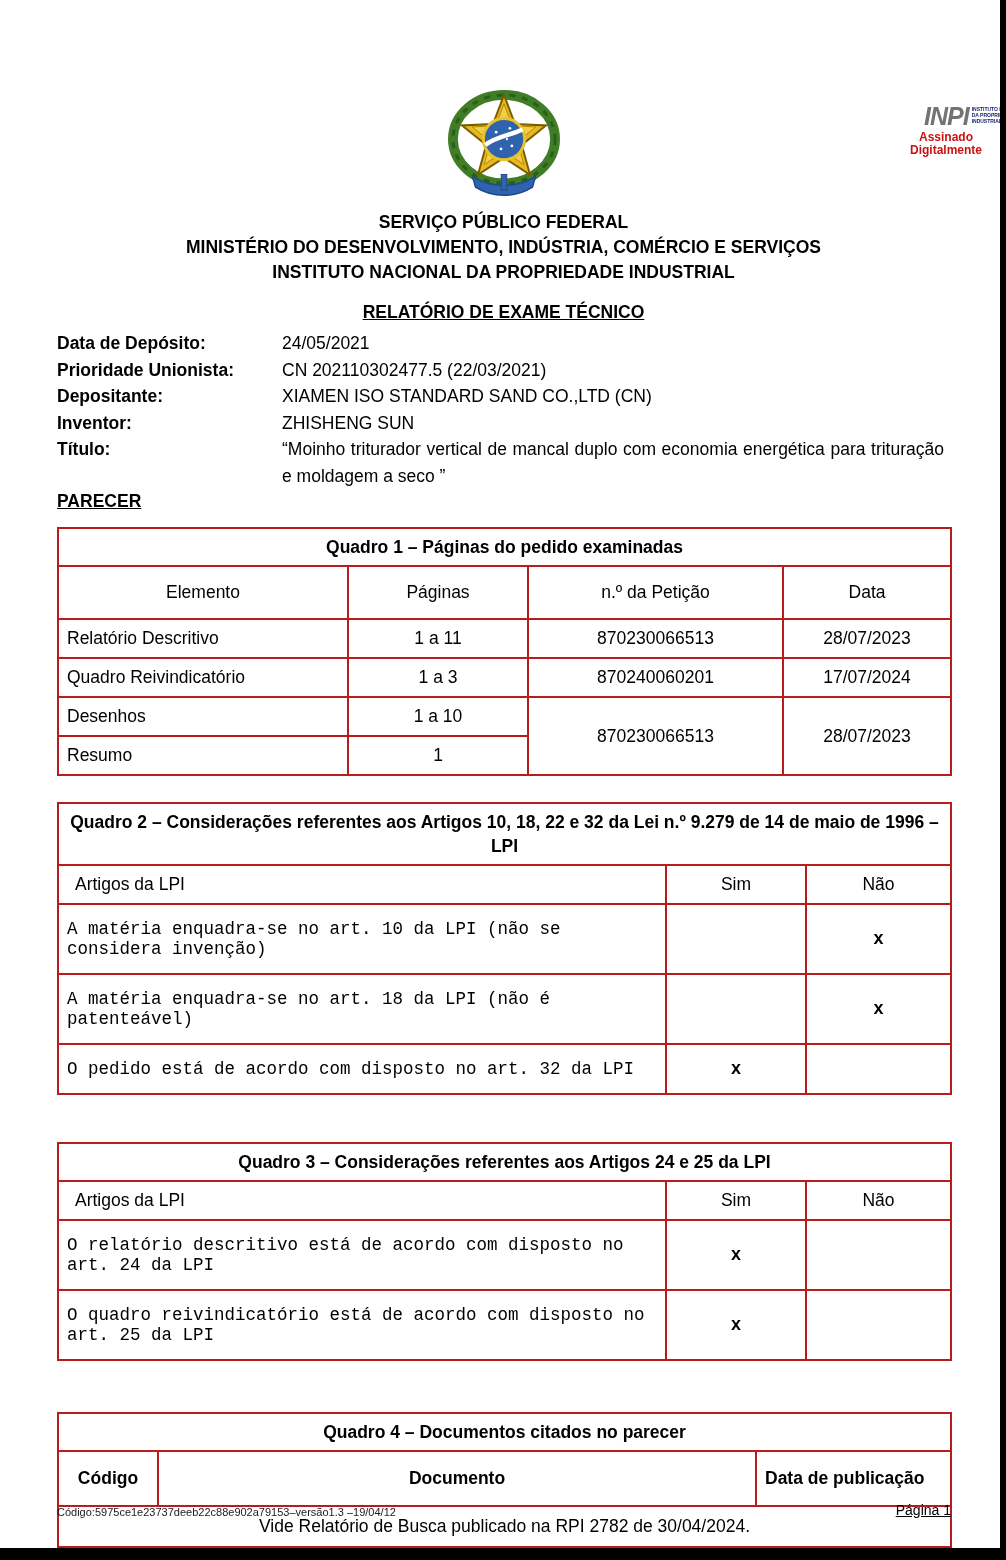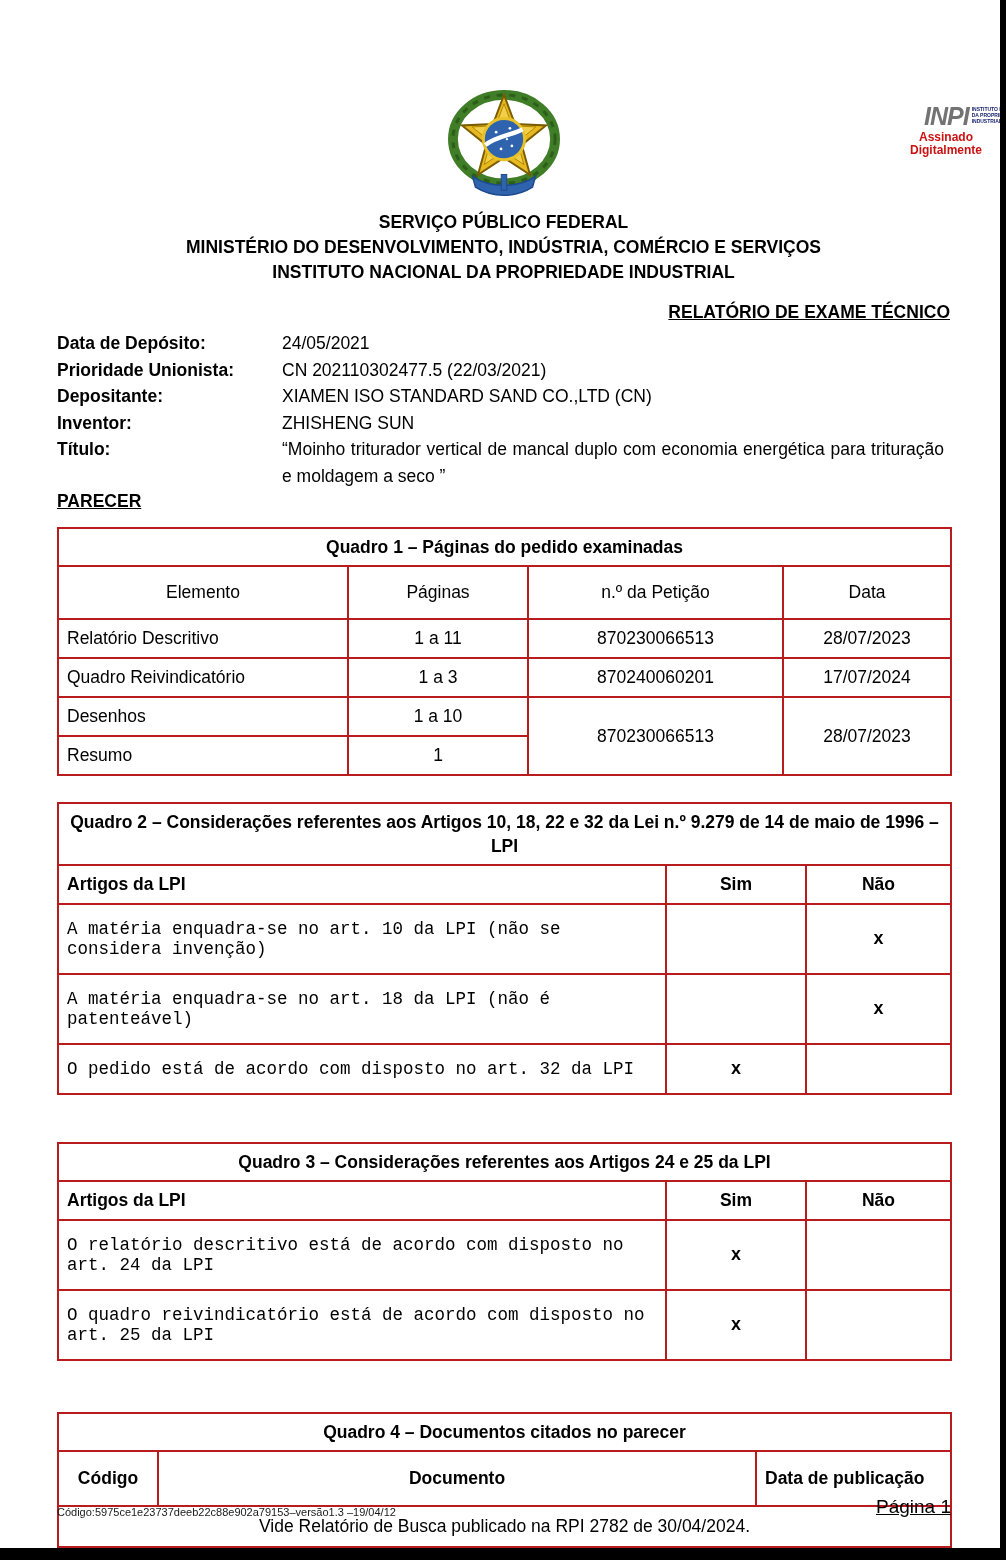--- a/index.html
+++ b/index.html
@@ -31,21 +31,21 @@
     width:56px; margin-left:3px; margin-top:2px;
     font-size:5px; line-height:6px; font-weight:bold; color:#1b2570;
     text-transform:uppercase;
   }
   .signed { margin-top:2px; width:92px; text-align:center;
     font-size:12px; line-height:13px; font-weight:bold; color:#cc1111; }
 
   .org-lines { text-align:center; margin-top:6px; }
   .org-lines div { font-weight:bold; font-size:17.5px; line-height:25px; }
 
-  .report-title-wrap { text-align:right; margin-top:17px; }
+  .report-title-wrap { text-align:center; margin-top:17px; }
   .report-title { display:inline-block; font-weight:bold; font-size:17.5px; text-decoration:underline; }
 
   
   .fields { margin-top:7px; }
   .frow { display:flex; font-size:17.5px; line-height:26.5px; }
   .flabel { width:225px; font-weight:bold; flex:none; }
   .fvalue { flex:none; }
   .fvalue-pedido { width:251px; }
   .flabel-pct { font-weight:bold; }
   .fvalue-title { width:662px; text-align:justify; }
@@ -58,36 +58,36 @@
   td, th { border:2px solid #b91c1c; font-size:17.5px; font-weight:normal; vertical-align:middle; }
   .tbl-title { font-weight:bold; text-align:center; padding:6px 10px; line-height:24px; }
   .q1 { margin-top:15px; }
   .q1 .hdr td { text-align:center; padding:15px 8px; }
   .q1 .drow td { padding:8px 8px; height:38px; }
   .q1 .drow td.cleft { text-align:left; }
   .q1 .drow td.ccent { text-align:center; }
   .c-el { width:290px; } .c-pg { width:180px; } .c-pt { width:255px; } .c-dt { width:168px; }
 
   .q2 { margin-top:26px; } .q3 { margin-top:47px; } .q4 { margin-top:51px; }
-  .lpi .hdr td { font-weight:bold; padding:8px 8px; }
+  .lpi .hdr td { font-weight:normal; padding:8px 16px; }
   .lpi .hdr td.ccent { text-align:center; }
   .lpi .drow td { padding:14px 8px; height:40px;font-family:Liberation Mono, monospace; }
   .lpi .drow td.ccent { text-align:center; font-weight:bold; }
   .c-txt { width:608px; } .c-sim { width:140px; } .c-nao { width:145px; }
 
   .q4 .hdr td { font-weight:bold; padding:16px 6px; text-align:center; }
   .q4 .hdr td.cleft-pad { text-align:left; padding-left:8px; }
   .q4 .note td { text-align:center; padding:9px 6px; height:40px; }
   .c-cod { width:100px; } .c-doc { width:598px; } .c-pub { width:195px; }
 
   
   .footer { position:absolute; left:57px; right:55px; bottom:42px;
     display:flex; justify-content:space-between; align-items:flex-end; }
   .foot-code { font-size:11px; color:#1a1a1a; }
-  .page-num { font-size:19px; text-decoration:underline; }
+  .page-num { font-size:14px; text-decoration:underline; }
 </style>
 </head>
 <body>
 
 <div class="page">
 
   <div class="content">
 
     <div class="coat-wrap">
       <svg viewBox="0 0 120 112" aria-hidden="true">

